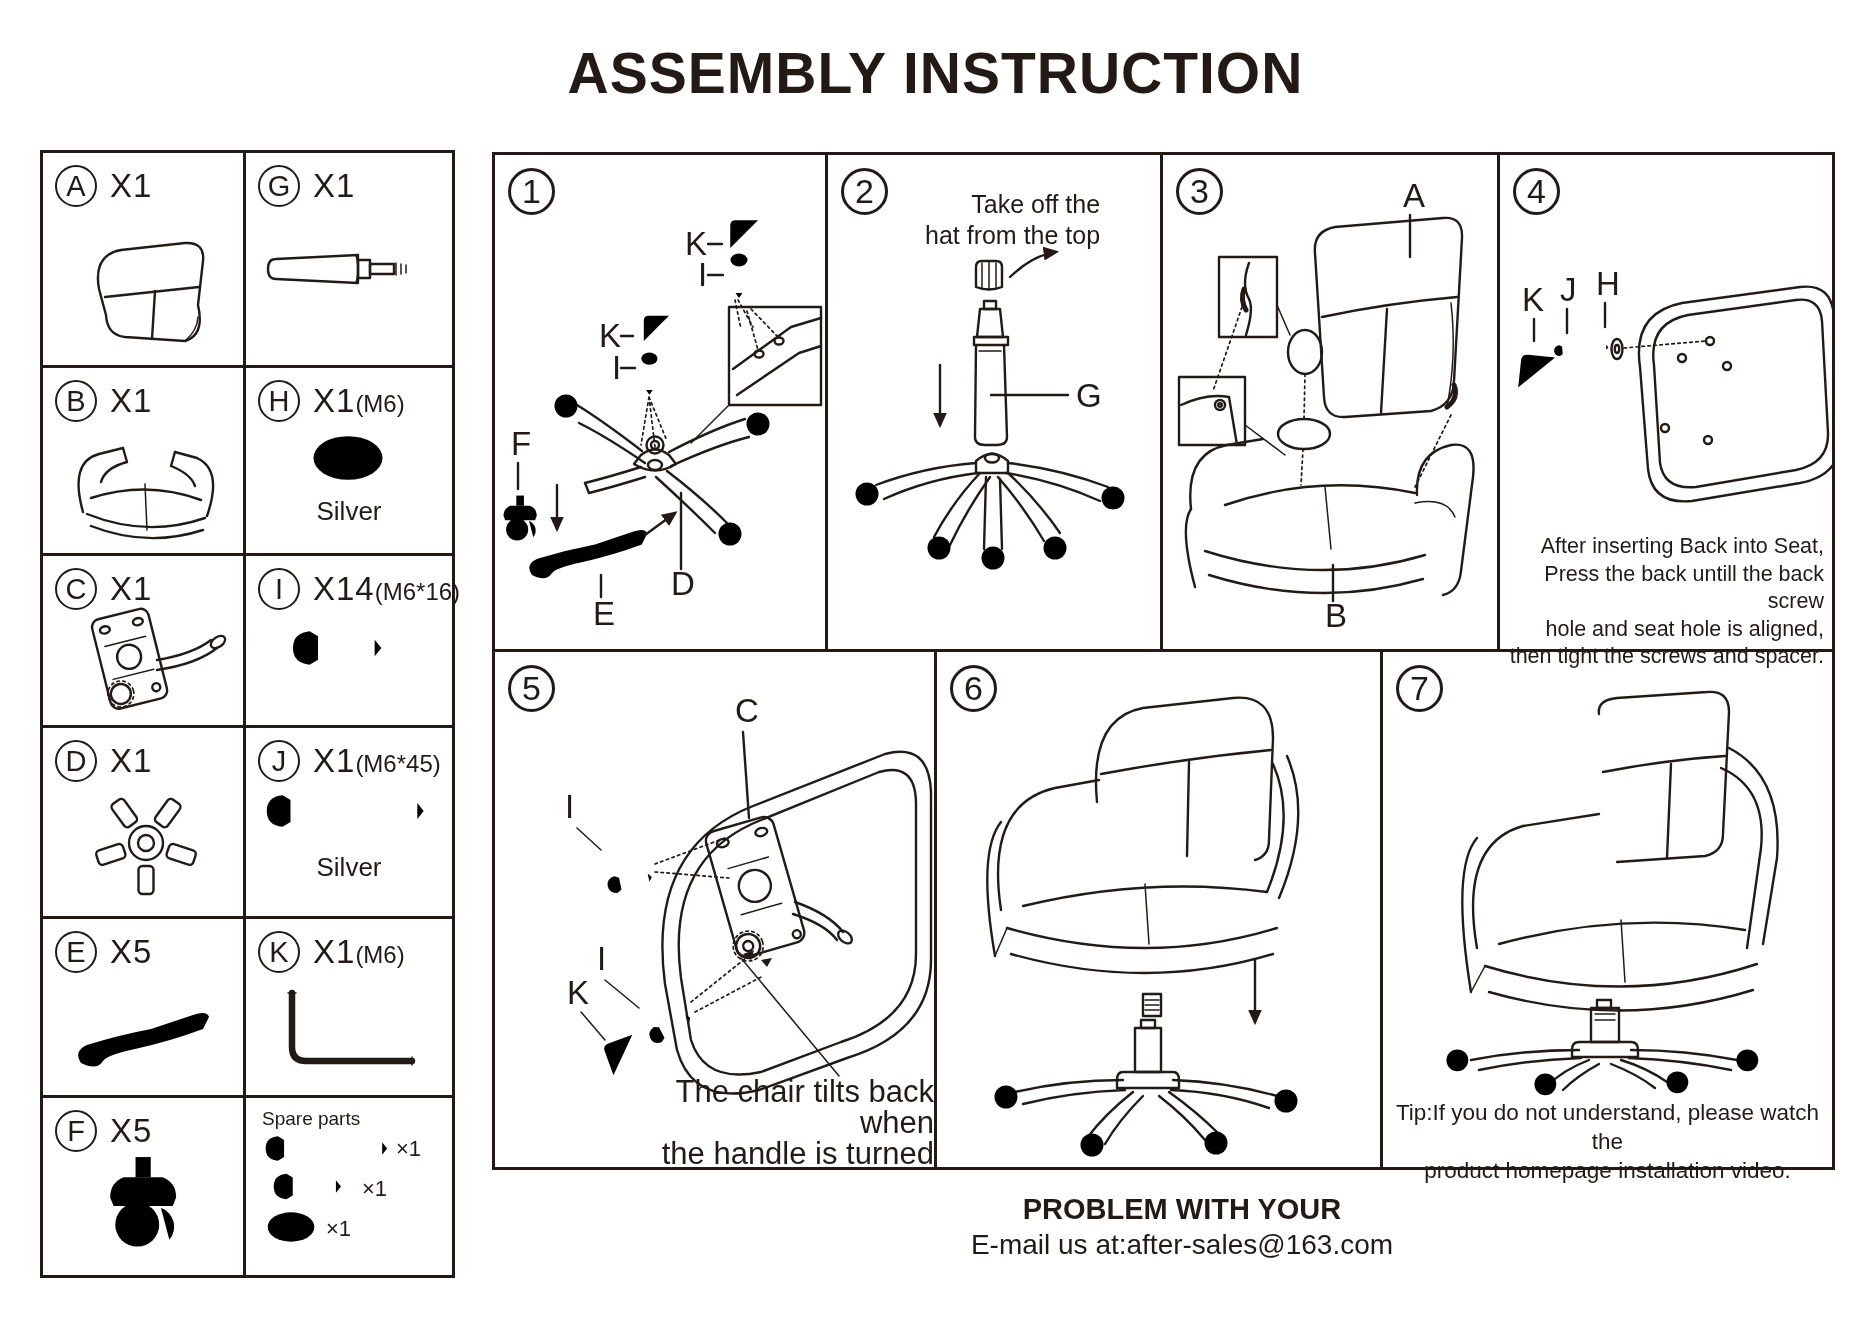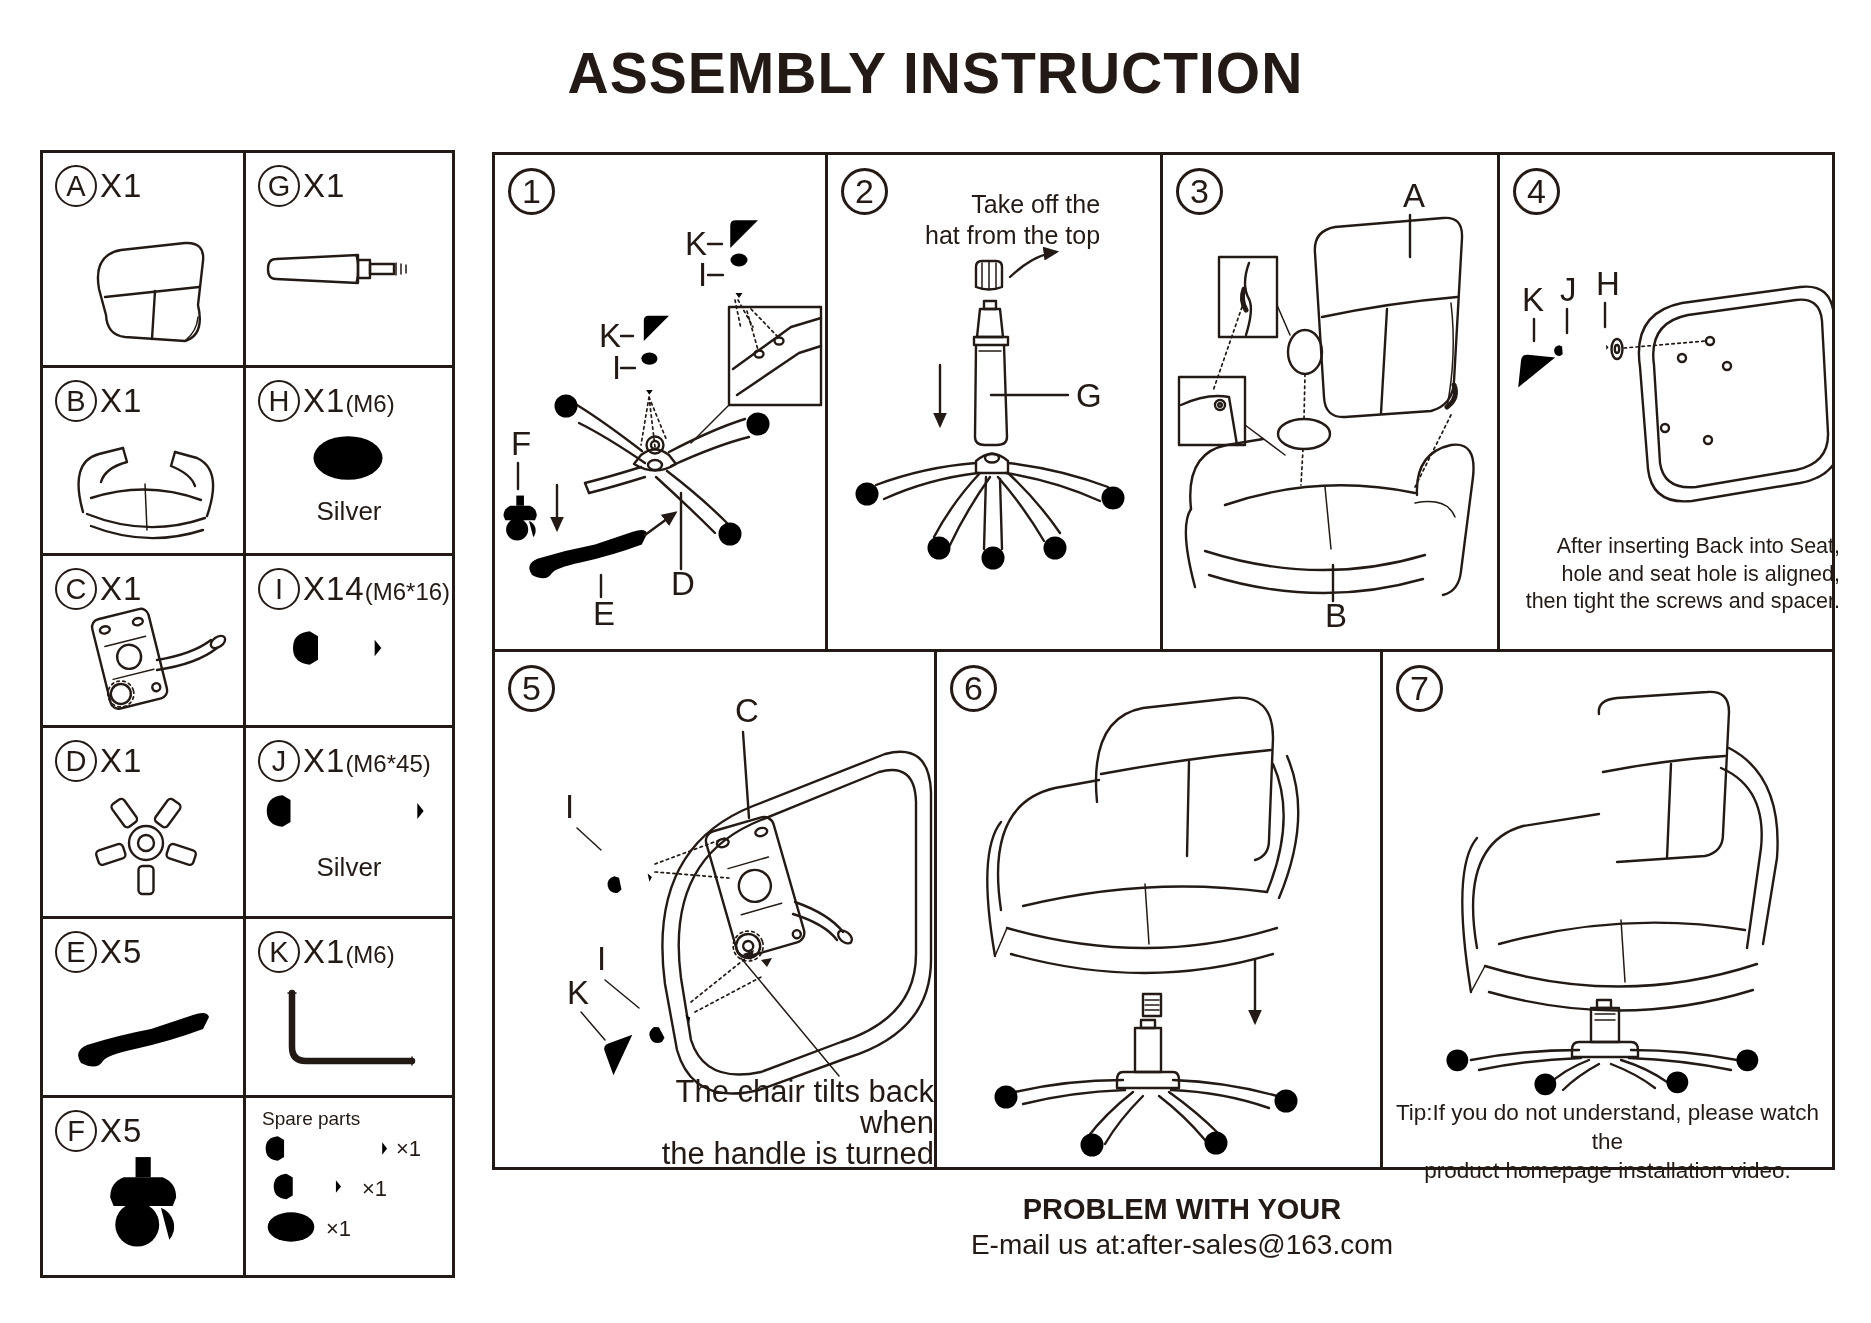--- a/index.html
+++ b/index.html
@@ -16,21 +16,21 @@
   .parts-table { position:absolute; left:40px; top:150px; width:415px; height:1128px; border:3px solid #231a15; }
   .pcell { position:absolute; }
   .pcell.br { border-right:3px solid #231a15; }
   .pcell.bb { border-bottom:3px solid #231a15; }
   .phead { position:absolute; left:12px; top:12px; display:flex; align-items:center; }
   .pletter {
     width:42px; height:42px; border:2.6px solid #231a15; border-radius:50%;
     display:inline-flex; align-items:center; justify-content:center;
     font-size:29px; flex:0 0 auto;
   }
-  .pqty { font-size:33px; letter-spacing:1px; margin-left:3px; }
+  .pqty { font-size:33px; letter-spacing:1px; margin-left:13px; }
   .pspec { font-size:24px; margin-top:5px; }
   .silver { position:absolute; left:0; width:100%; text-align:center; font-size:26px; }
   .sparetitle { position:absolute; left:16px; top:10px; font-size:19px; }
   .sqty { position:absolute; font-size:22px; }
   .icon { position:absolute; }
   
   .panel { position:absolute; border:3px solid #231a15; background:#fff0; }
   .stepnum {
     position:absolute; left:13px; top:13px; width:47px; height:47px;
     border:3px solid #231a15; border-radius:50%;
@@ -427,22 +427,23 @@
     <path d="M154,210 Q148,168 188,160 L296,145 Q320,142 322,166 L328,278 Q329,308 296,315 L196,332 Q164,335 160,308 Z"></path>
     <circle cx="210" cy="186" r="4"></circle>
       <circle cx="182" cy="203" r="4"></circle>
       <circle cx="227" cy="211" r="4"></circle>
     <circle cx="165" cy="273" r="4"></circle>
       <circle cx="208" cy="285" r="4"></circle>
   </svg>
   <div class="stepnum">
       <span>4</span>
     </div>
-  <div class="ovl s4note" style="left:22px;top:378px;width:318px">
+  <div class="ovl s4note" style="left:6px;top:378px;width:318px">
     <div>After inserting Back into Seat,</div>
+    <div>Press the back untill the back screw</div>
     <div>hole and seat hole is aligned,</div>
     <div>then tight the screws and spacer.</div>
   </div>
 </div>
 
 <div class="panel" style="left:492px;top:649px;width:445px;height:521px">
   <svg class="art" width="439" height="515" viewBox="0 0 439 515">
     <text x="240" y="70">C</text>
     <path d="M248,80 L254,166"></path>
     <path d="M170,332 Q152,196 258,154 L390,102 Q434,90 436,140 L436,308 Q436,380 352,406 L264,438 Q198,454 182,398 Z"></path>

